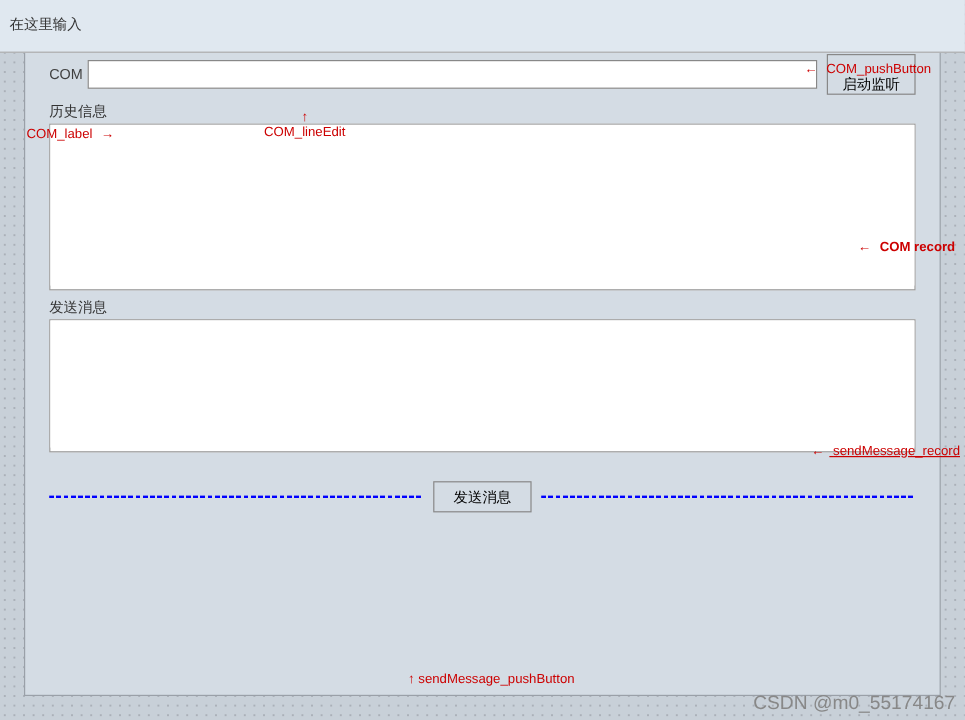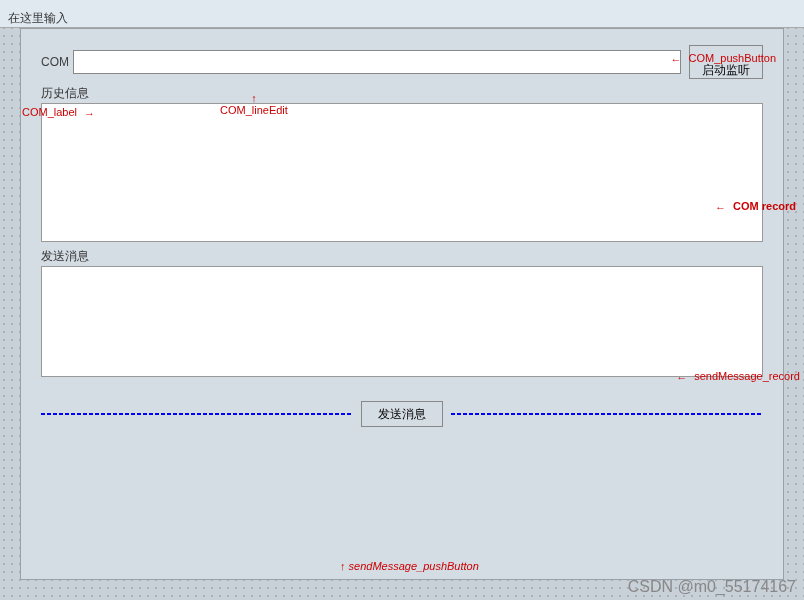--- a/index.html
+++ b/index.html
@@ -21,26 +21,26 @@
       background-image: radial-gradient(circle, #aab0b8 1px, transparent 1px);
       background-size: 8px 8px;
       z-index: 0;
     }
 
     .title-bar {
       position: absolute;
       top: 0;
       left: 0;
       right: 0;
-      height: 28px;
+      height: 44px;
       background: #e0e8f0;
       border-bottom: 1px solid #aaa;
       display: flex;
-      align-items: flex-end;
-      padding: 0 8px;
+      align-items: flex-start;
+      padding: 12px 8px;
       z-index: 10;
     }
 
     .title-bar-text {
       font-size: 12px;
       color: #333;
     }
 
     .main-container {
       position: absolute;
@@ -227,23 +227,23 @@
 <div class="outer-annotation" style="top: 52px; right: 28px;">
   <span style="display:inline-block; margin-right:4px; color:#cc0000;">←</span>
   <span>COM_pushButton</span>
 </div>
 
 <div class="outer-annotation" style="top: 200px; right: 8px; font-weight: bold;">
   <span style="display:inline-block; margin-right:4px; color:#cc0000;">←</span>
   <span>COM record</span>
 </div>
 
-<div class="outer-annotation" style="top: 370px; right: 4px;">
+<div class="outer-annotation" style="top: 370px; right: 4px; text-decoration: underline;">
   <span style="display:inline-block; margin-right:4px; color:#cc0000;">←</span>
   <span>sendMessage_record</span>
 </div>
 
-<div class="outer-annotation" style="bottom: 28px; left: 340px; font-style: italic;">
+<div class="outer-annotation" style="bottom: 28px; left: 340px;">
   <span style="color:#cc0000;">↑</span>
   <span>sendMessage_pushButton</span>
 </div>
 
 <div class="watermark">CSDN @m0_55174167</div>
 
 </body></html>

